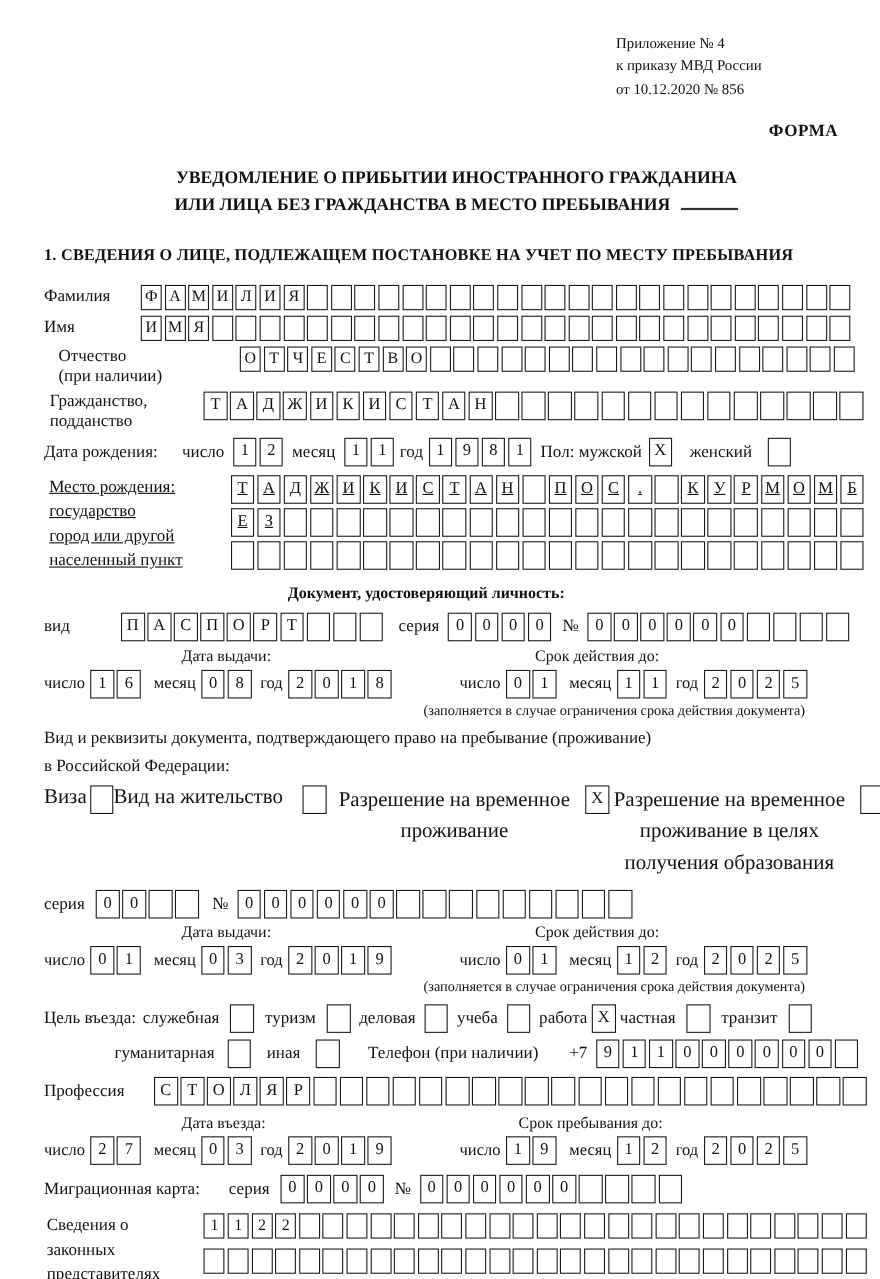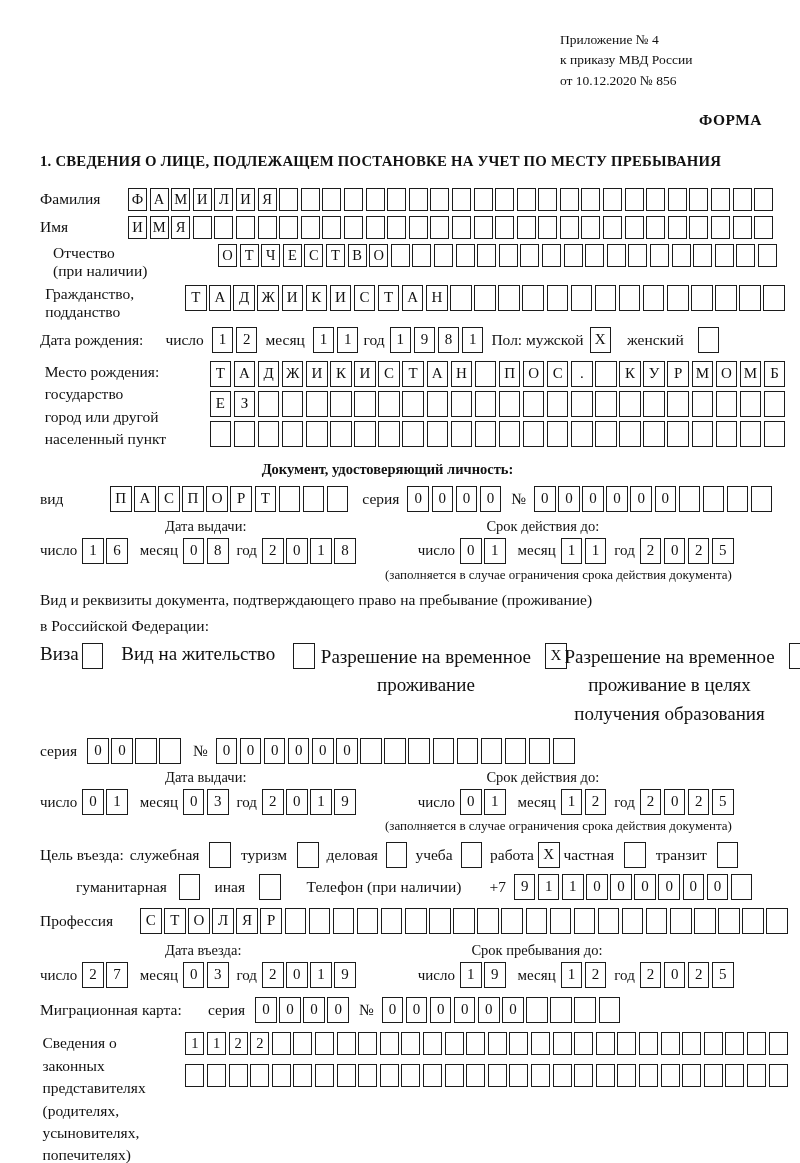--- a/index.html
+++ b/index.html
@@ -56,20 +56,24 @@
 </head>
 <body>
 
 <div class="page">
 
   <div class="appendix pre">Приложение № 4
 к приказу МВД России
 от 10.12.2020 № 856</div>
   <div class="form-label">ФОРМА</div>
 
+  <div class="title">
+    <div>УВЕДОМЛЕНИЕ О ПРИБЫТИИ ИНОСТРАННОГО ГРАЖДАНИНА</div>
+    <div><span>ИЛИ ЛИЦА БЕЗ ГРАЖДАНСТВА В МЕСТО ПРЕБЫВАНИЯ</span><span class="title-underline"></span></div>
+  </div>
 
   <div class="section-title">1. СВЕДЕНИЯ О ЛИЦЕ, ПОДЛЕЖАЩЕМ ПОСТАНОВКЕ НА УЧЕТ ПО МЕСТУ ПРЕБЫВАНИЯ</div>
 
   <div class="frow">
     <span class="lbl lblcol-88">Фамилия</span>
     <span class="cells">
         <span class="cell">Ф</span>
         <span class="cell">А</span>
         <span class="cell">М</span>
         <span class="cell">И</span>
@@ -223,21 +227,21 @@
     <span class="lbl" style="margin:0 6px 0 8px;">Пол: мужской</span>
     <span class="cells md">
         <span class="cell">X</span>
       </span>
     <span class="lbl" style="margin:0 14px 0 16px;">женский</span>
     <span class="cells md">
         <span class="cell"></span>
       </span>
   </div>
 
-  <div class="frow top" style="margin-top:8px;">
+  <div class="frow top" style="margin-top:8px;text-decoration:underline;">
     <span class="lbl lblcol-165 pre" style="line-height:1.45;">Место рождения:
 государство
 город или другой
 населенный пункт</span>
     <span class="stack3">
       <span class="cells md">
           <span class="cell">Т</span>
           <span class="cell">А</span>
           <span class="cell">Д</span>
           <span class="cell">Ж</span>
@@ -401,21 +405,21 @@
   <div class="lbl" style="margin-bottom:8px;">Вид и реквизиты документа, подтверждающего право на пребывание (проживание)</div>
   <div class="lbl" style="margin-bottom:8px;">в Российской Федерации:</div>
 
   <div class="frow top">
     <span class="opt">
       <span class="lbl">Виза</span>
       <span class="cells md" style="margin-left:3px;">
           <span class="cell"></span>
         </span>
     </span>
-    <span class="opt" style="margin-left:18px;">
+    <span class="opt" style="margin-left:0;">
       <span class="lbl">Вид на жительство</span>
       <span class="cells md" style="margin-left:18px;">
           <span class="cell"></span>
         </span>
     </span>
     <span class="opt" style="margin-left:22px;">
       <span class="lbl optlabel-c pre">Разрешение на временное
 проживание</span>
       <span class="cells md" style="margin-left:14px;">
           <span class="cell">X</span>
@@ -541,21 +545,21 @@
         </span>
       </span>
     <span class="pair" style="margin-left:10px;">
         <span class="lbl">транзит</span>
         <span class="cells md" style="margin-left:10px;">
           <span class="cell"></span>
         </span>
       </span>
   </div>
   <div class="frow" style="margin-top:6px;">
-    <span class="pair" style="margin-left:36px;font-family:Liberation Serif, serif;">
+    <span class="pair" style="margin-left:64px;font-family:Liberation Serif, serif;">
         <span class="lbl">гуманитарная</span>
         <span class="cells md" style="margin-left:12px;">
           <span class="cell"></span>
         </span>
       </span>
     <span class="pair" style="margin-left:14px;">
         <span class="lbl">иная</span>
         <span class="cells md" style="margin-left:14px;">
           <span class="cell"></span>
         </span>

